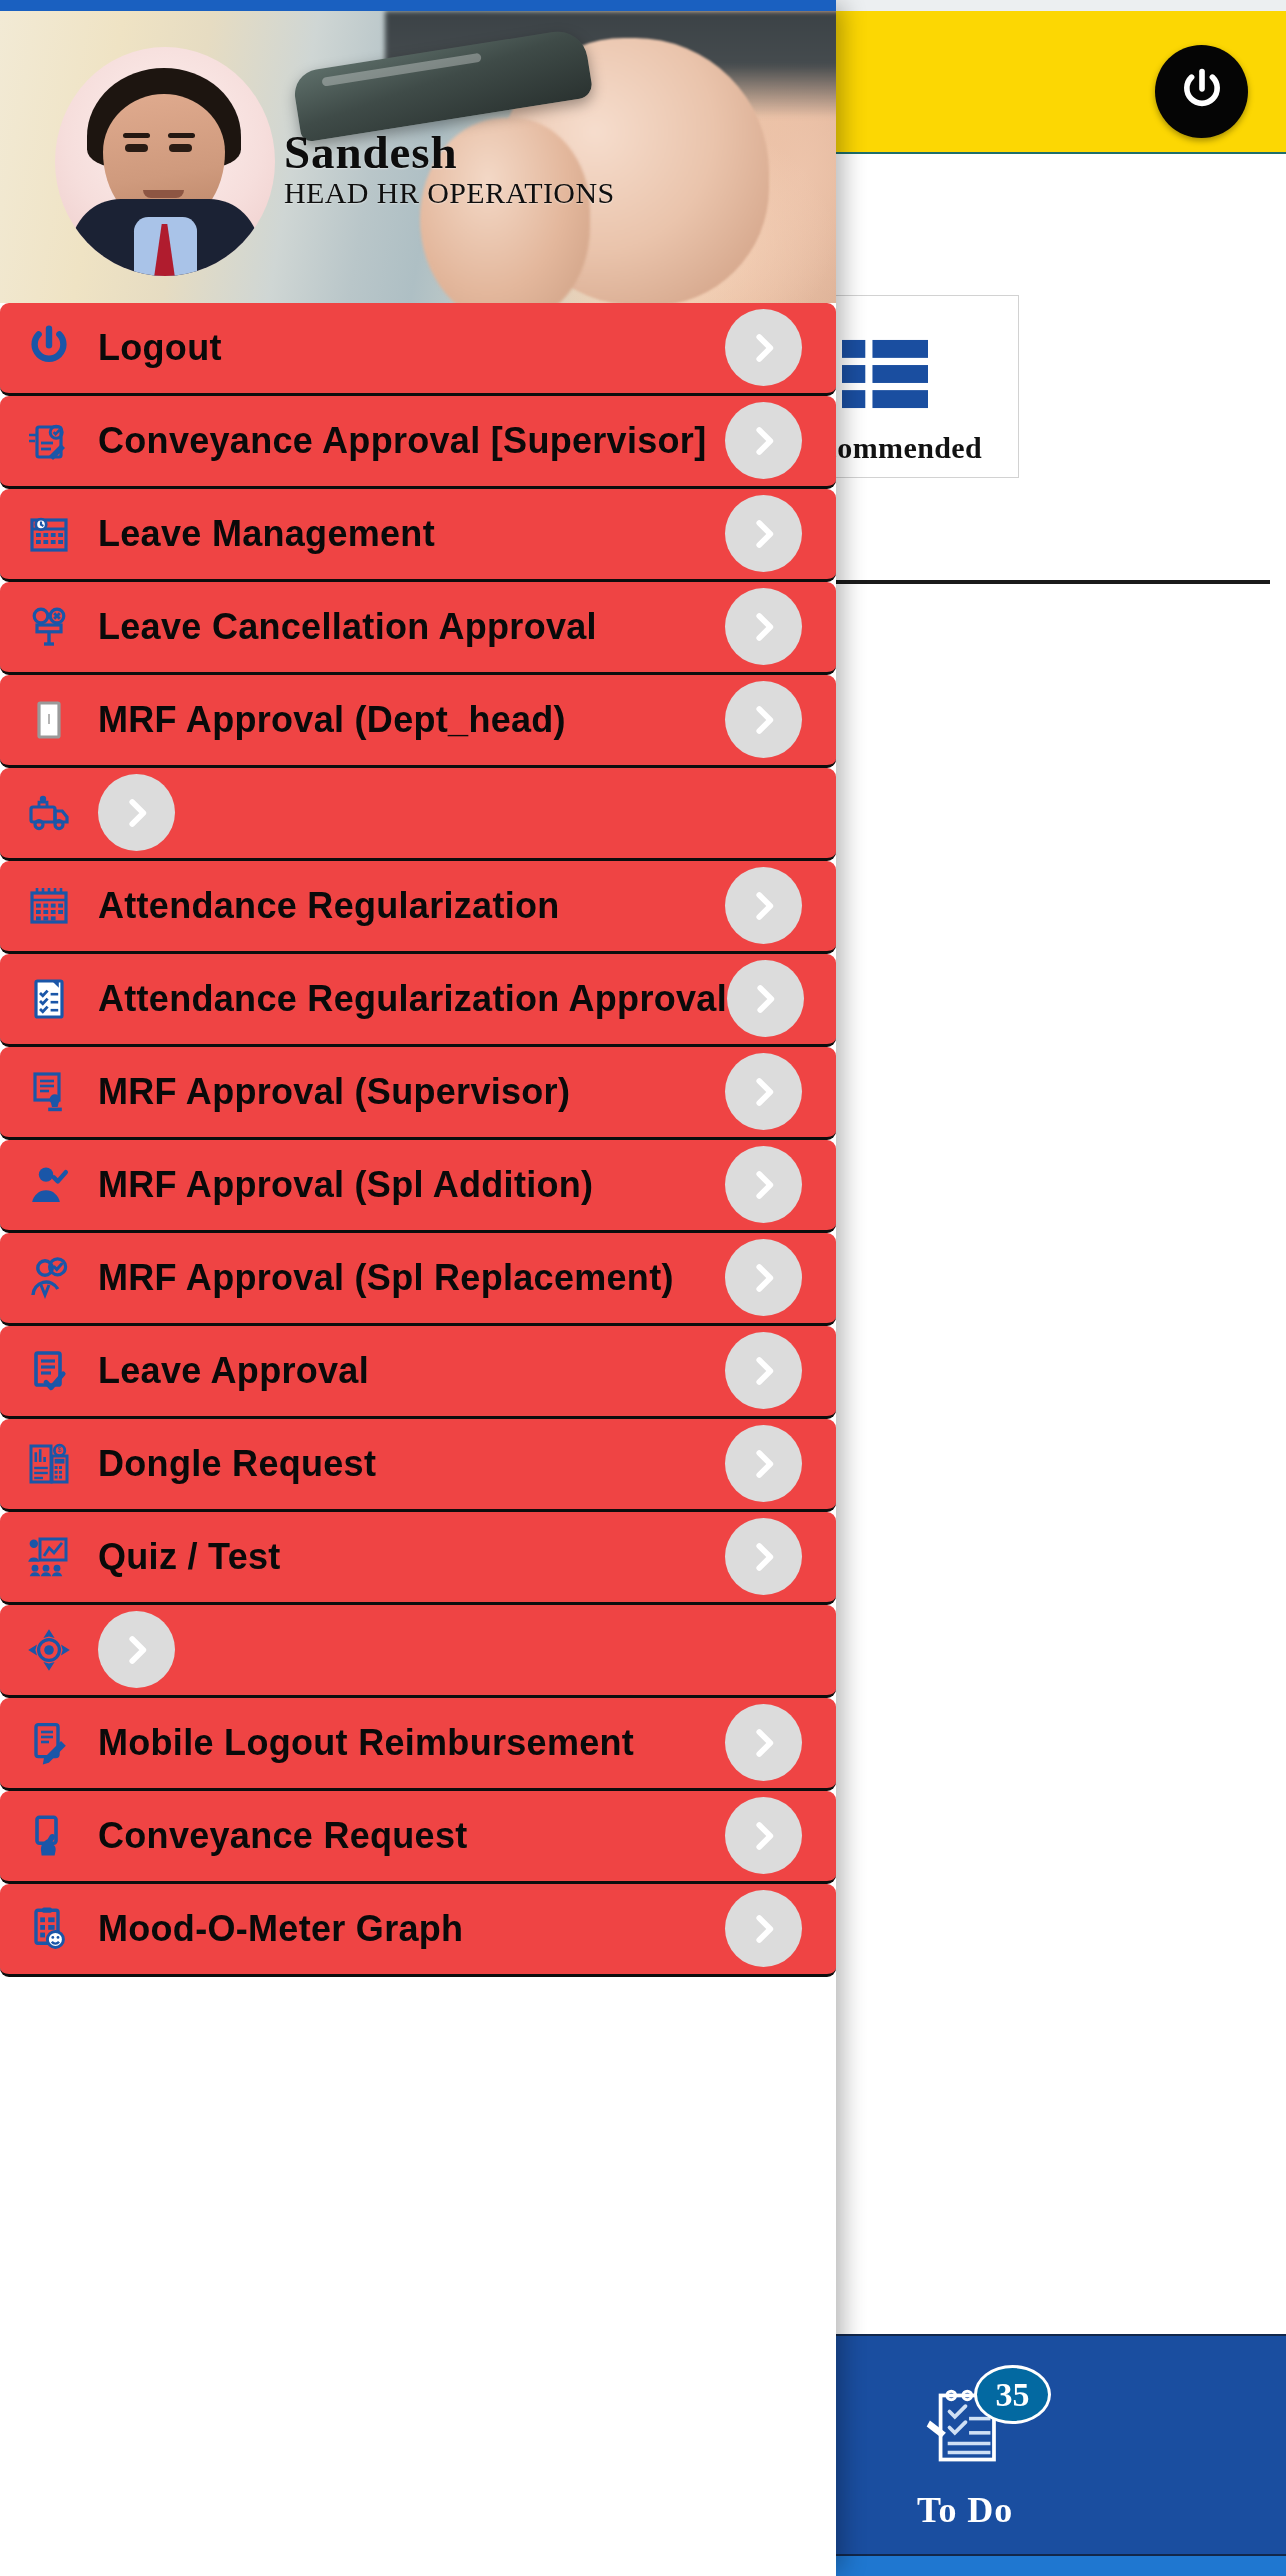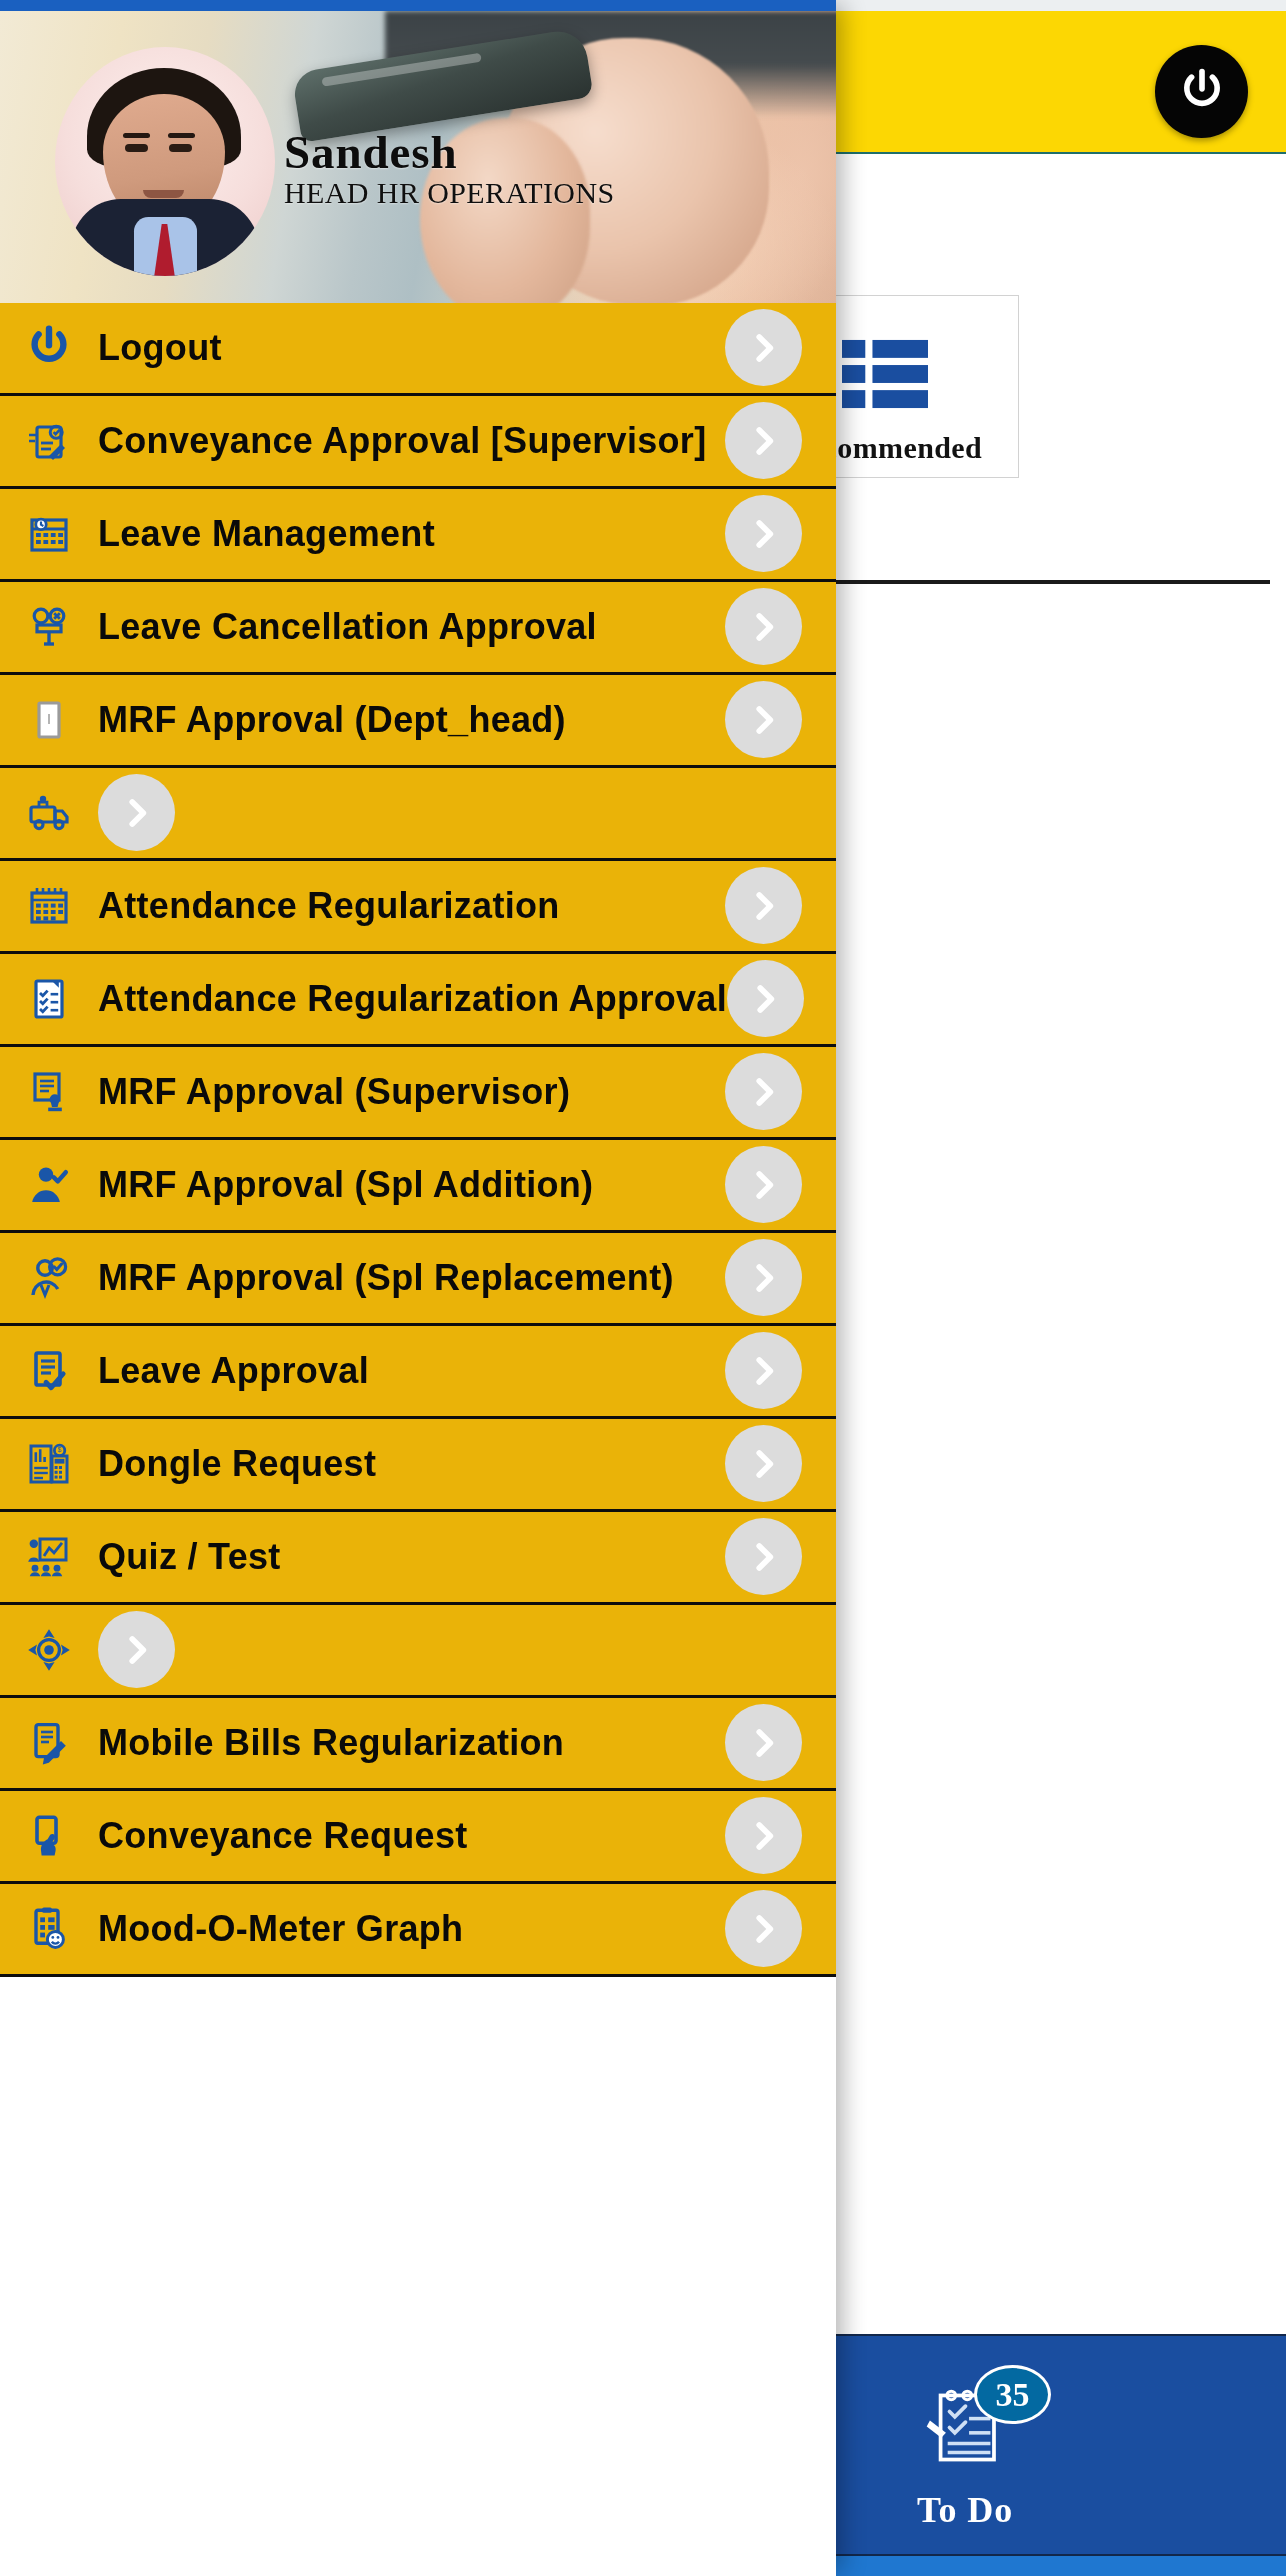--- a/index.html
+++ b/index.html
@@ -224,22 +224,23 @@
     letter-spacing: 0.4px; text-shadow: 0 0.9px 1.8px rgba(255,255,255,0.45);
   }
 
   
   .menu { width: 836px; background: #ffffff; }
   .menu-item {
     position: relative;
     height: 93px;
     display: flex; align-items: center;
     border-bottom: 3.6px solid #0d0d0d;
-    background: #eab308;
+    background: #ef4444;
     cursor: pointer;
+    border-radius: 9px;
   }
   .mi-icon {
     width: 98px; min-width: 98px;
     display: flex; align-items: center; justify-content: center;
   }
   .mi-label {
     font-family: "Liberation Sans", sans-serif;
     font-weight: bold;
     font-size: 36px;
     color: #0a0a0a;
@@ -682,21 +683,21 @@
       <div class="menu-item">
         <div class="mi-icon">
           <svg width="48" height="48" viewBox="0 0 24 24">
             <rect x="5.5" y="2.8" width="11" height="16" rx="1.2" fill="none" stroke="#1a56a8" stroke-width="1.7"></rect>
             <line x1="8" y1="6.5" x2="14" y2="6.5" stroke="#1a56a8" stroke-width="1.3"></line>
             <line x1="8" y1="9" x2="14" y2="9" stroke="#1a56a8" stroke-width="1.3"></line>
             <line x1="8" y1="11.5" x2="12" y2="11.5" stroke="#1a56a8" stroke-width="1.3"></line>
             <path d="M9.5 19.5 l8.5 -8.5 l2.4 2.4 l-8.5 8.5 l-3 0.8 z" fill="#1a56a8"></path>
           </svg>
         </div>
-        <div class="mi-label">Mobile Bills Regularization</div>
+        <div class="mi-label">Mobile Logout Reimbursement</div>
         <div class="mi-chev">
           <svg width="38" height="38" viewBox="0 0 24 24">
               <path d="M9 5 l7 7 l-7 7" stroke="#ffffff" stroke-width="3.6" fill="none" stroke-linecap="round" stroke-linejoin="round"></path>
             </svg>
         </div>
       </div>
 
       <div class="menu-item">
         <div class="mi-icon">
           <svg width="48" height="48" viewBox="0 0 24 24">

